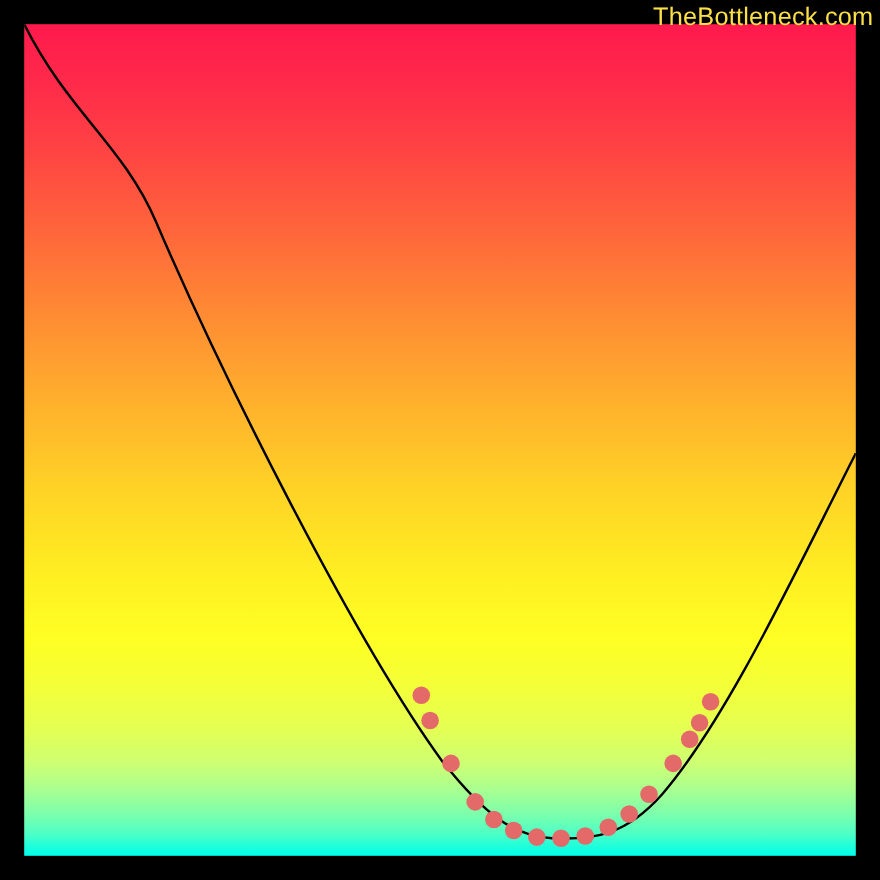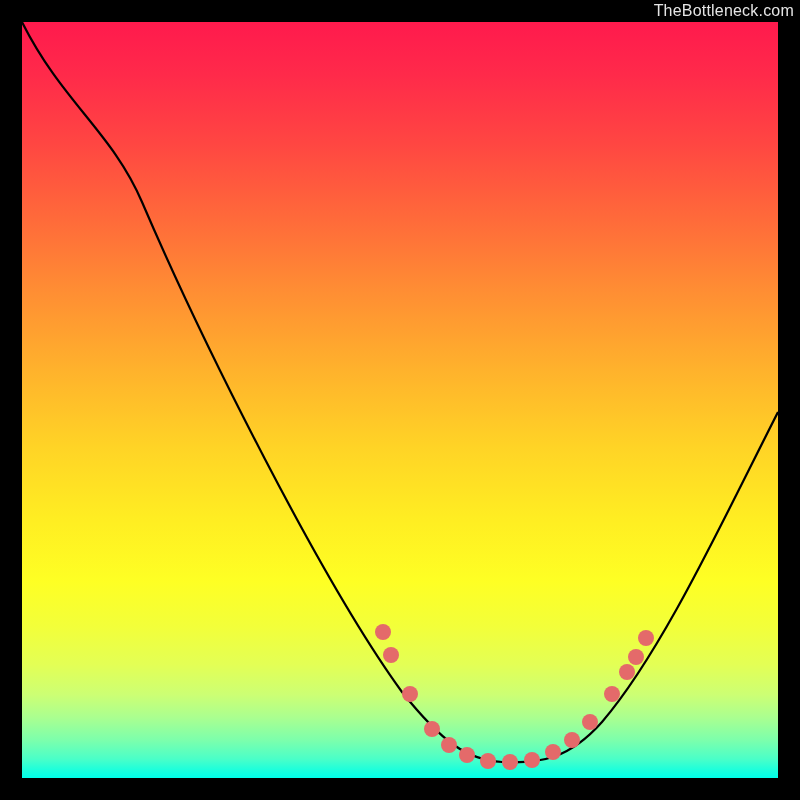--- a/index.html
+++ b/index.html
@@ -43,22 +43,22 @@
       #7cffac 95%,
       #4affc8 97.5%,
       #1affdd 99%,
       #00ffea 100%
     );
   }
   .watermark {
     position: absolute;
     top: 2px;
     right: 6px;
-    color: #e5e5e5;
-    font-size: 16px;
+    color: #fde047;
+    font-size: 23px;
     font-weight: 400;
     letter-spacing: 0.2px;
     user-select: none;
   }
   svg.curve {
     position: absolute;
     left: 0;
     top: 0;
     width: 756px;
     height: 756px;

